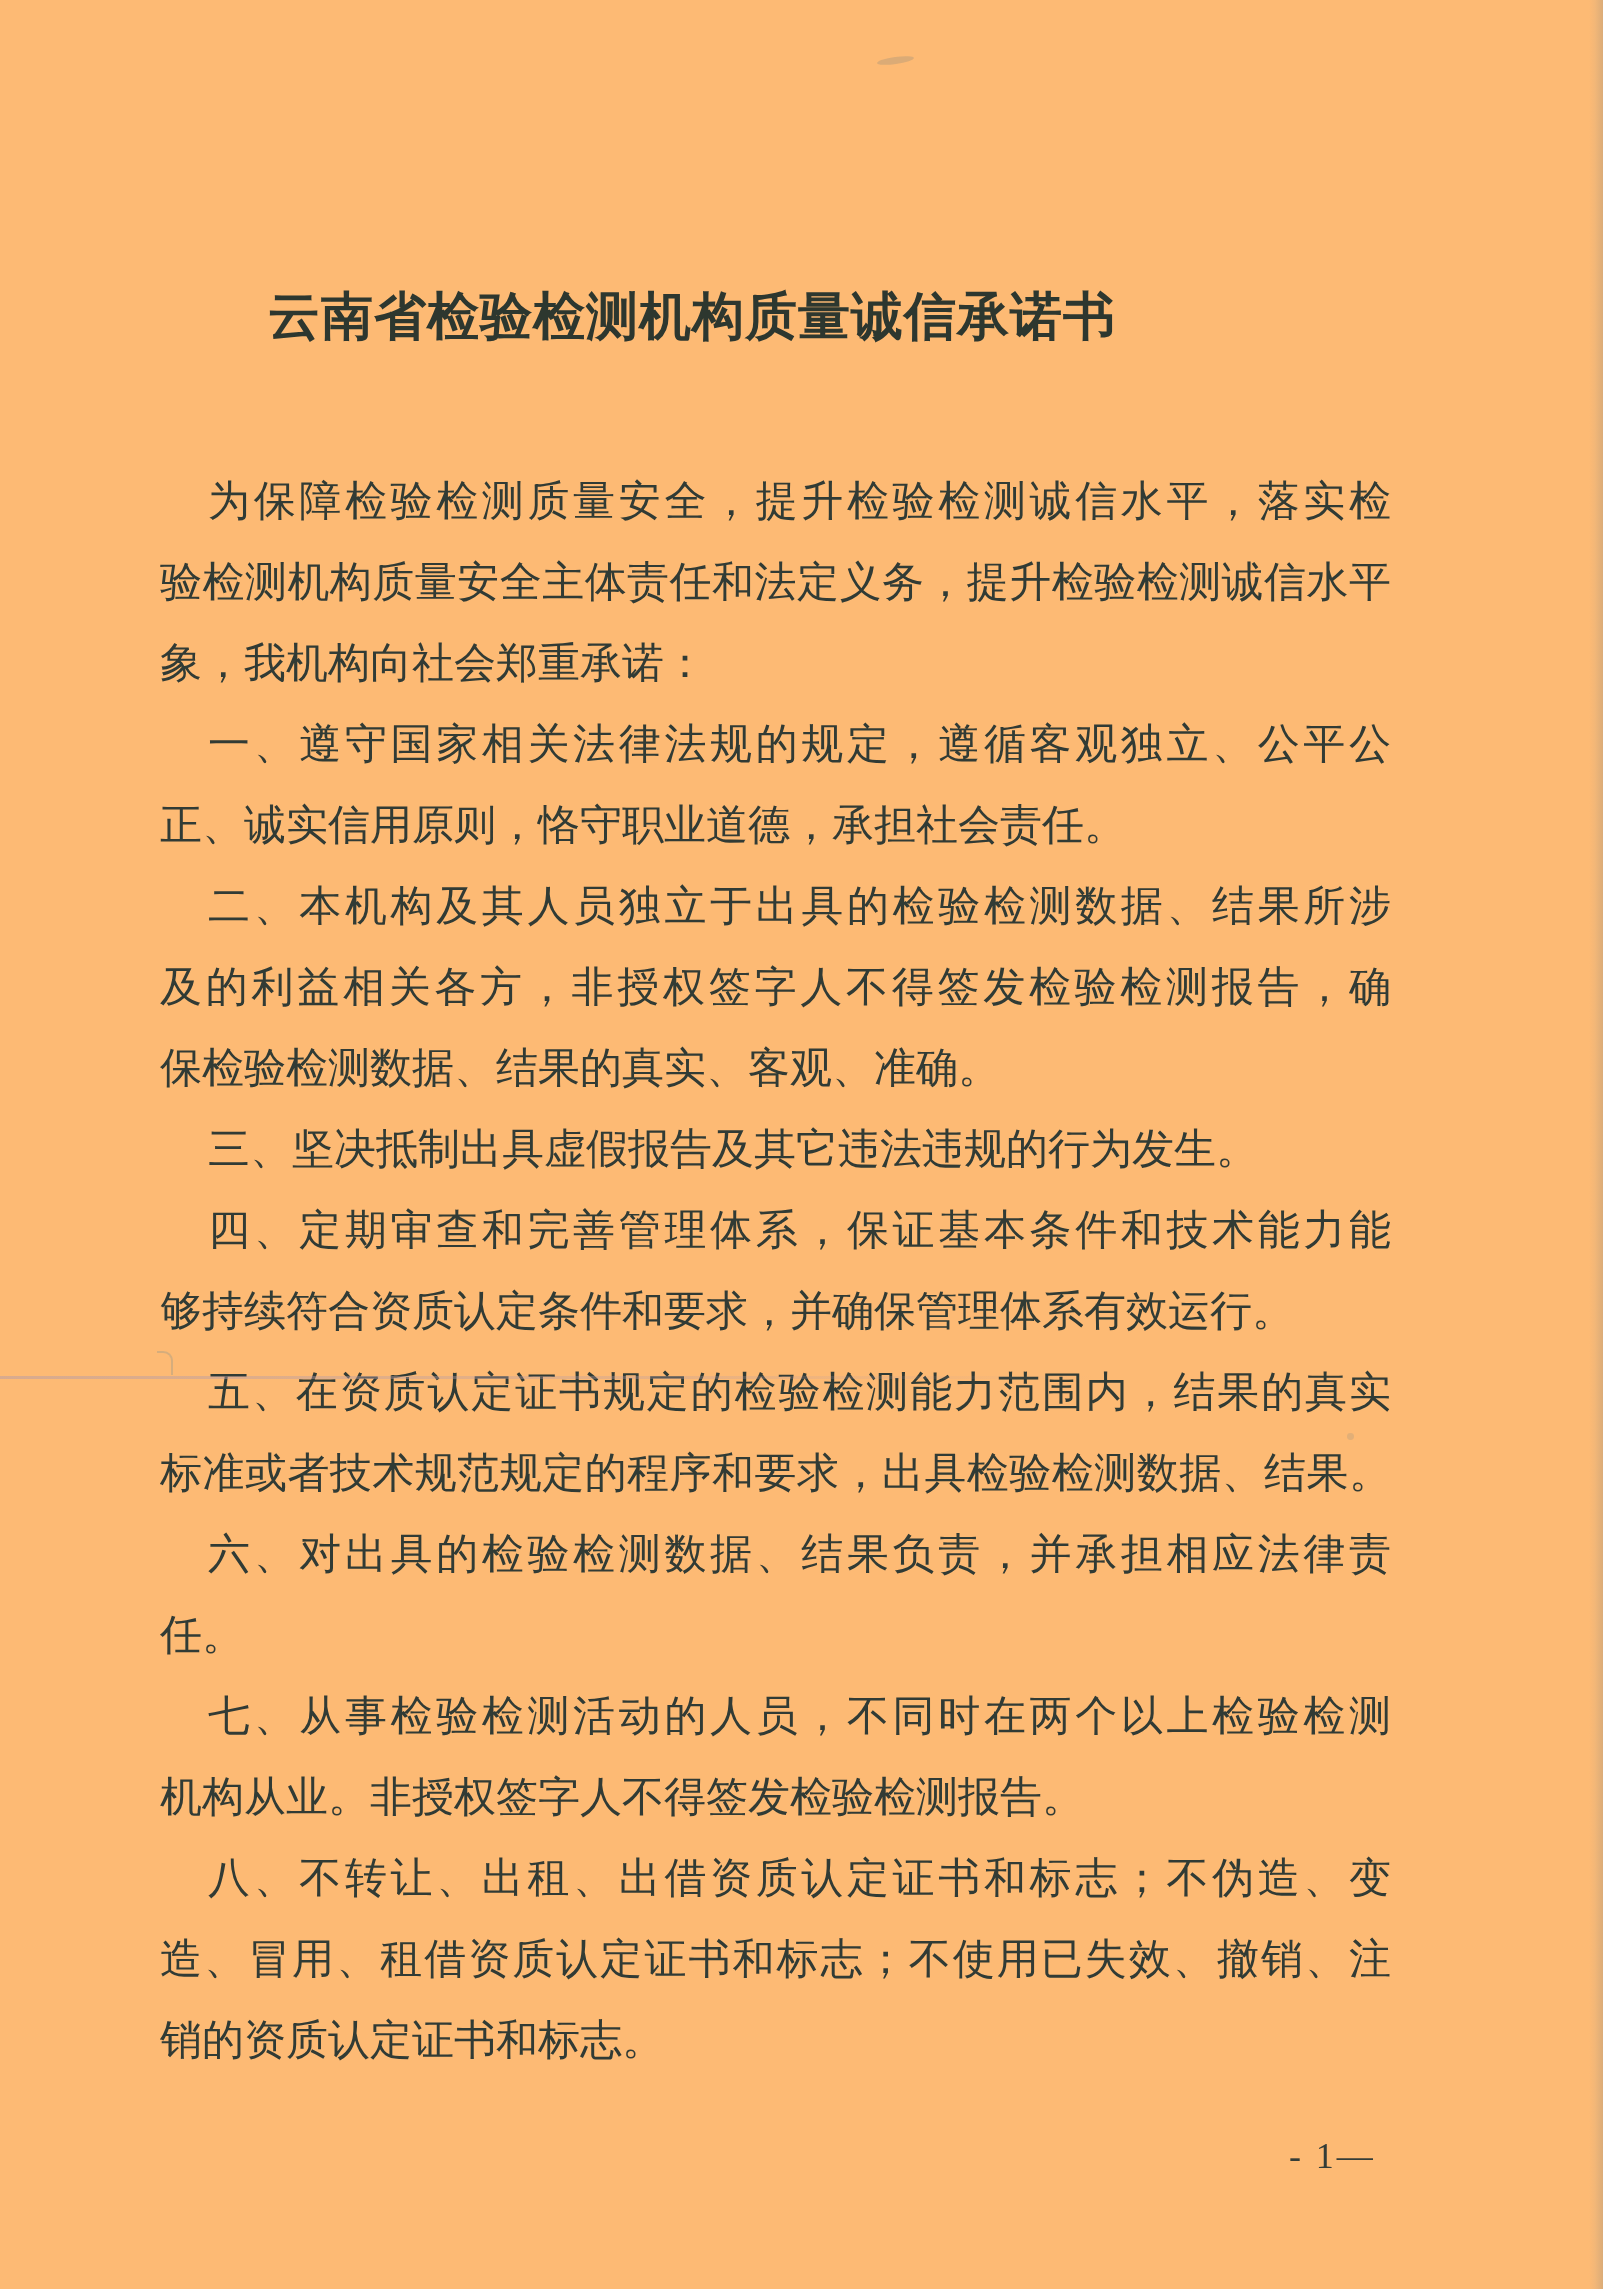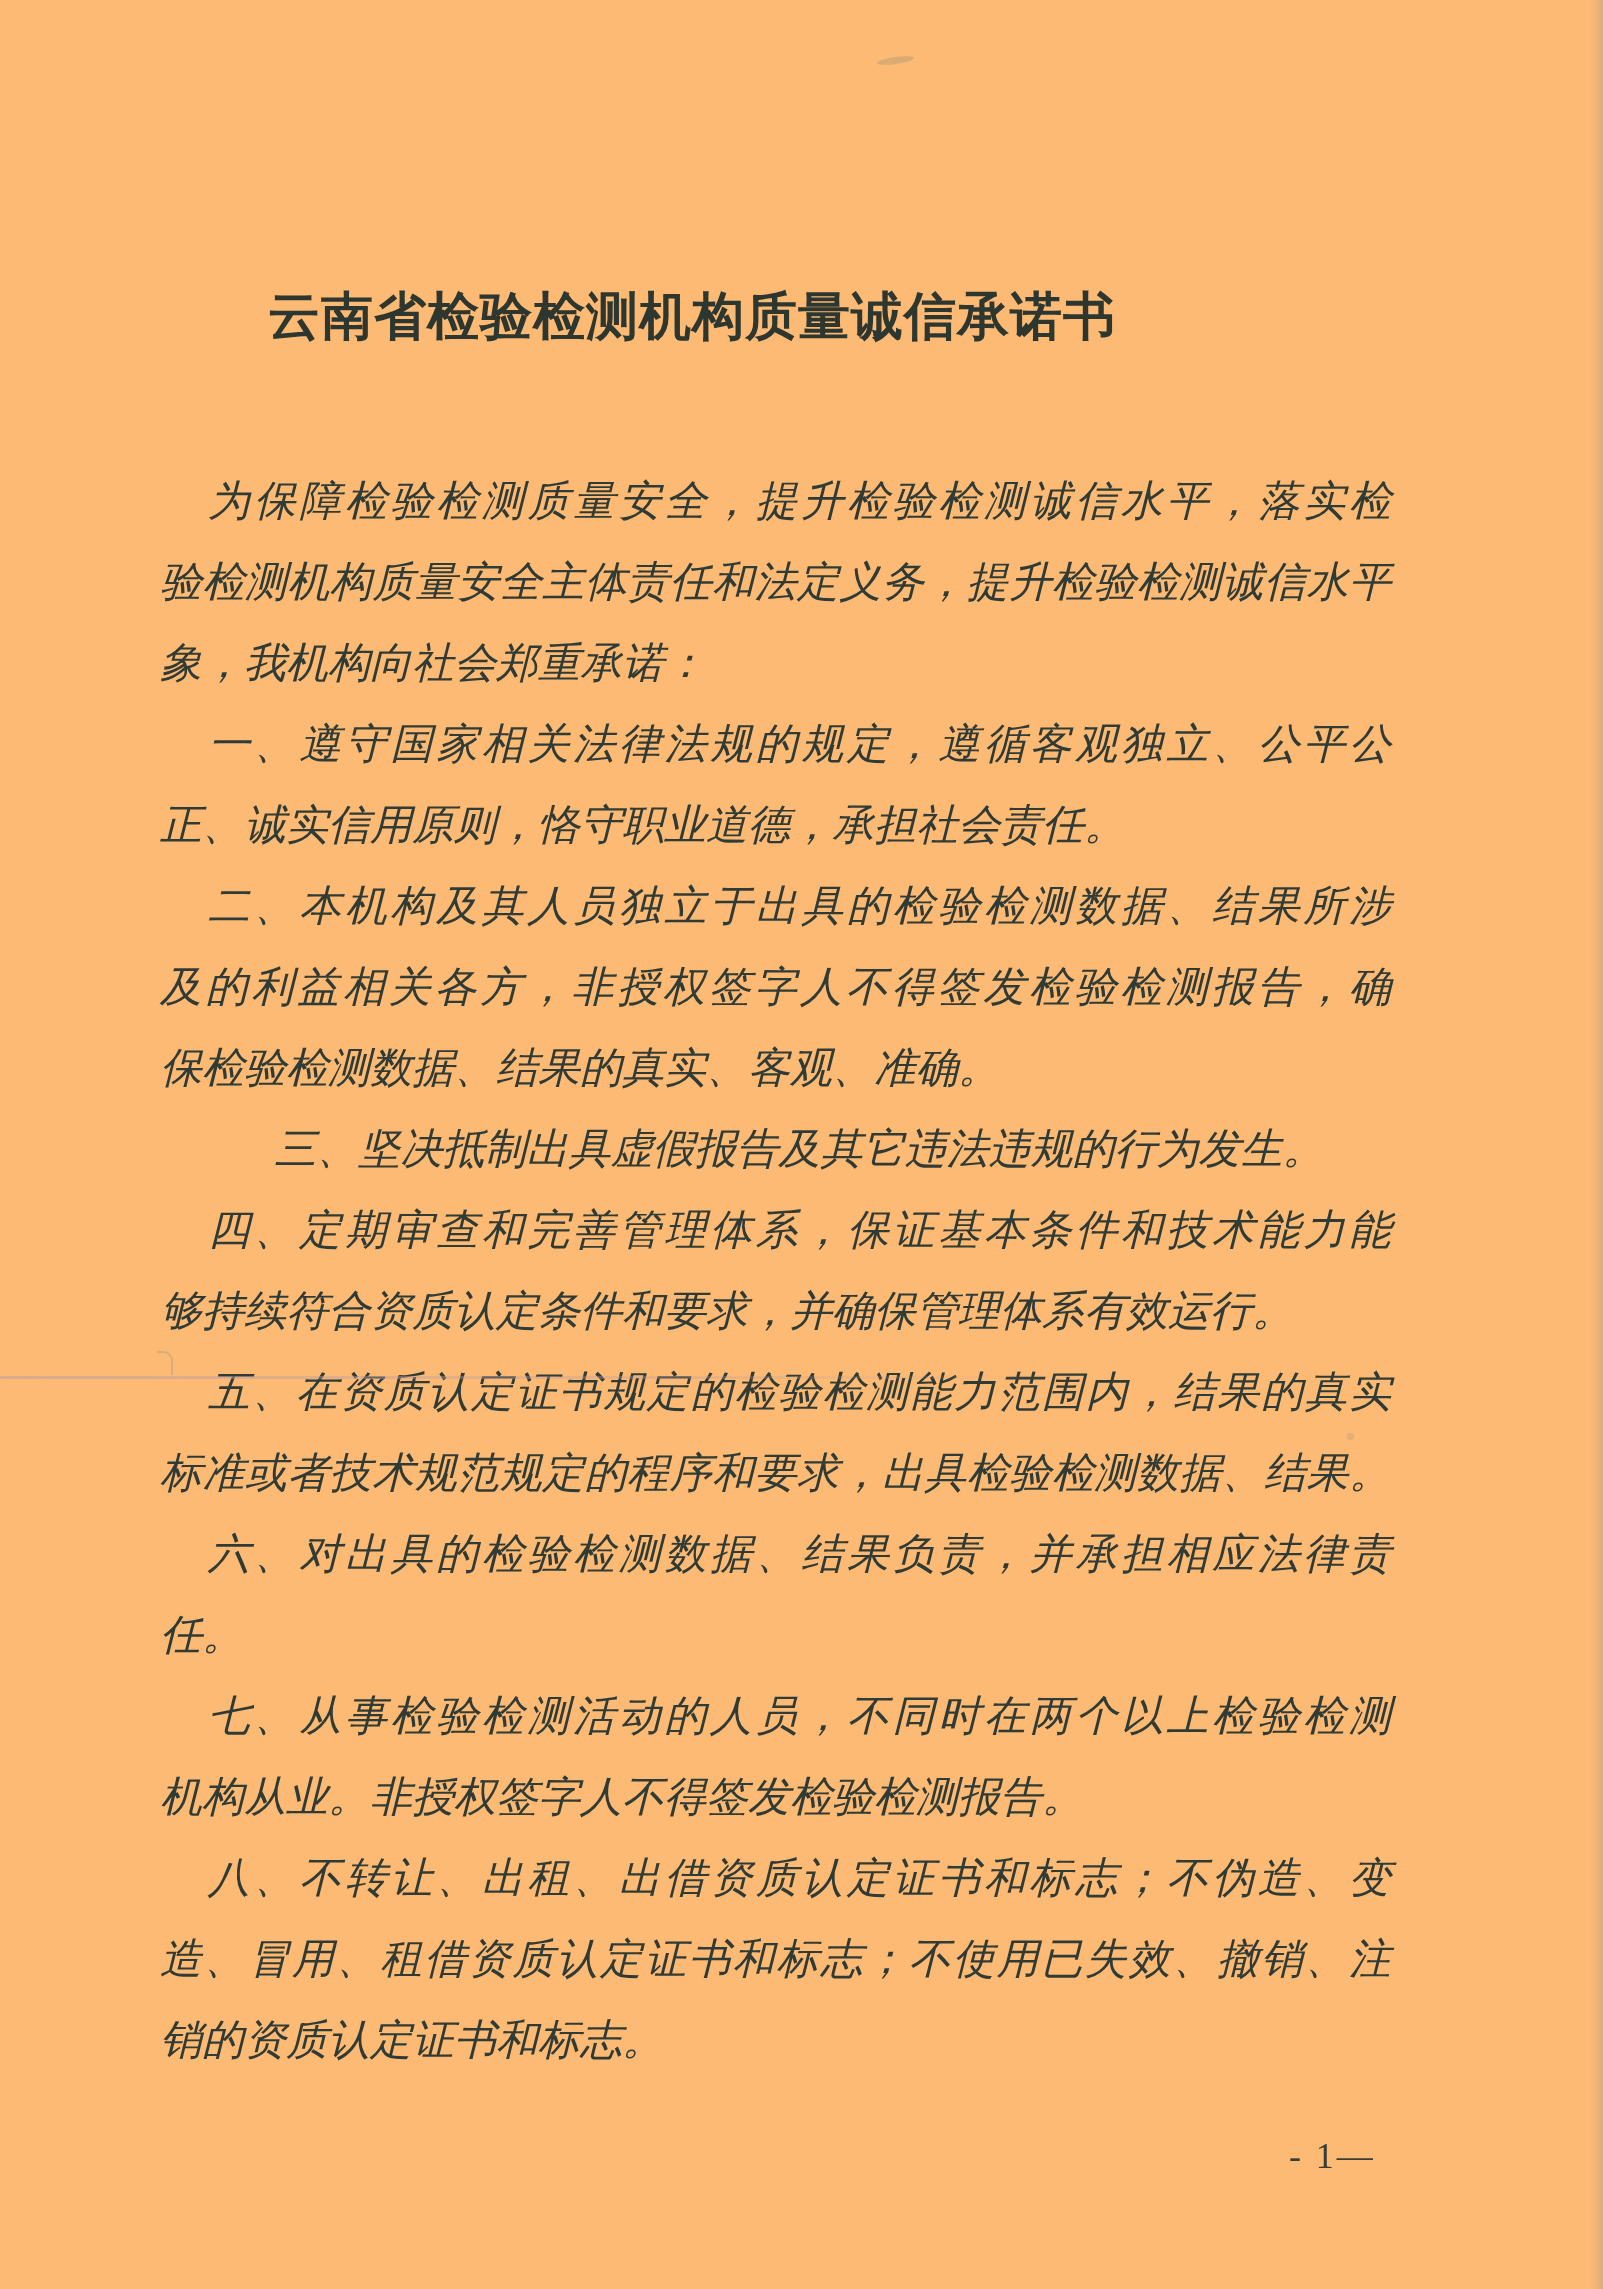--- a/index.html
+++ b/index.html
@@ -31,31 +31,29 @@
     position: absolute;
     left: 160px;
     top: 460px;
     width: 1231px;
     font-size: 42px;
     line-height: 81px;
   }
   .doc-line {
     height: 81px;
     white-space: nowrap;
-    font-style: italic;
   }
   .doc-line.justify {
     white-space: normal;
     text-align: justify;
     text-align-last: justify;
     text-justify: inter-character;
   }
   .doc-line.indent {
     text-indent: 48px;
-    text-align: center;
   }
   .page-number {
     position: absolute;
     left: 1289px;
     top: 2135px;
     font-family: "Liberation Serif", serif;
     font-size: 36px;
     letter-spacing: 2.9px;
     color: #343d37;
     white-space: nowrap;

